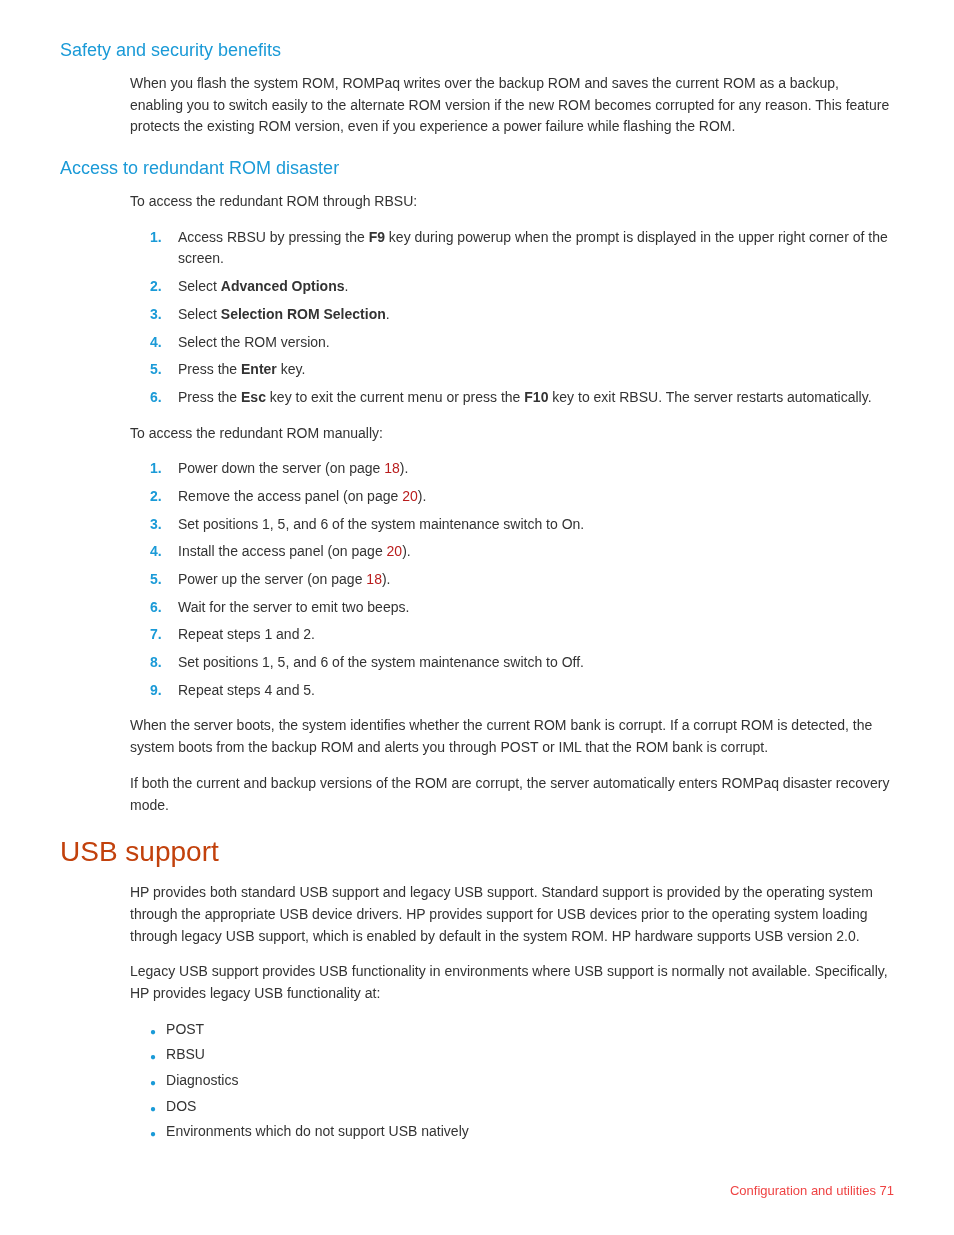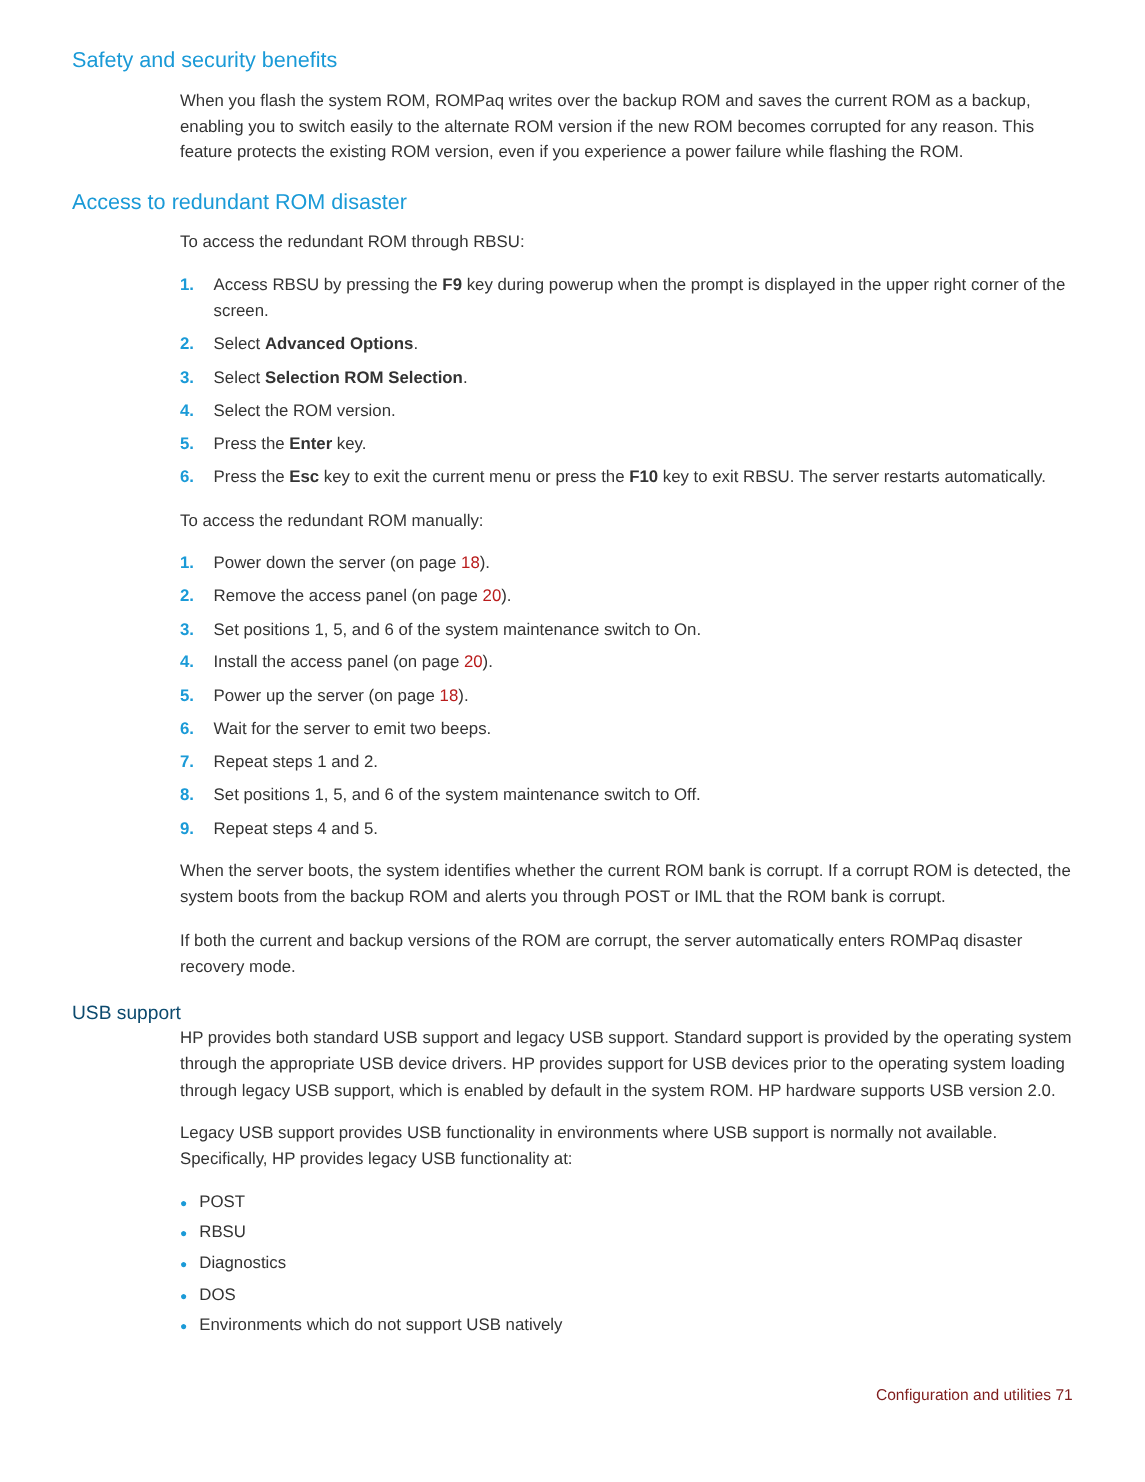--- a/index.html
+++ b/index.html
@@ -17,37 +17,37 @@
       padding: 40px 60px 60px 60px;
     }
     .section-heading-blue {
       color: #1a9ad7;
       font-size: 18px;
       font-weight: normal;
       margin-bottom: 12px;
       margin-top: 0;
     }
     .section-heading-blue-large {
-      color: #0c4a6e;
-      font-size: 16px;
+      color: #c2410c;
+      font-size: 28px;
       font-weight: normal;
+      margin-bottom: 14px;
       margin-top: 0;
     }
     .content-block {
       margin-left: 70px;
       margin-bottom: 18px;
       line-height: 1.55;
     }
     .section {
       margin-bottom: 20px;
     }
     .intro-text {
       margin-bottom: 14px;
       line-height: 1.55;
-      margin-left: 20px;
     }
     ol.numbered-list {
       margin-left: 20px;
       margin-bottom: 14px;
       padding-left: 0;
       list-style: none;
       counter-reset: item;
     }
     ol.numbered-list li {
       display: flex;
@@ -83,21 +83,21 @@
       display: inline-block;
     }
     .link-blue {
       color: #b91c1c;
       text-decoration: none;
     }
     .page-footer {
       display: flex;
       justify-content: flex-end;
       margin-top: 40px;
-      color: #7f1d1d;
+      color: #ef4444;
       font-size: 13px;
       align-items: center;
     }
     b {
       font-weight: bold;
       text-align: center;
     }
   </style>
 </head>
 <body>

